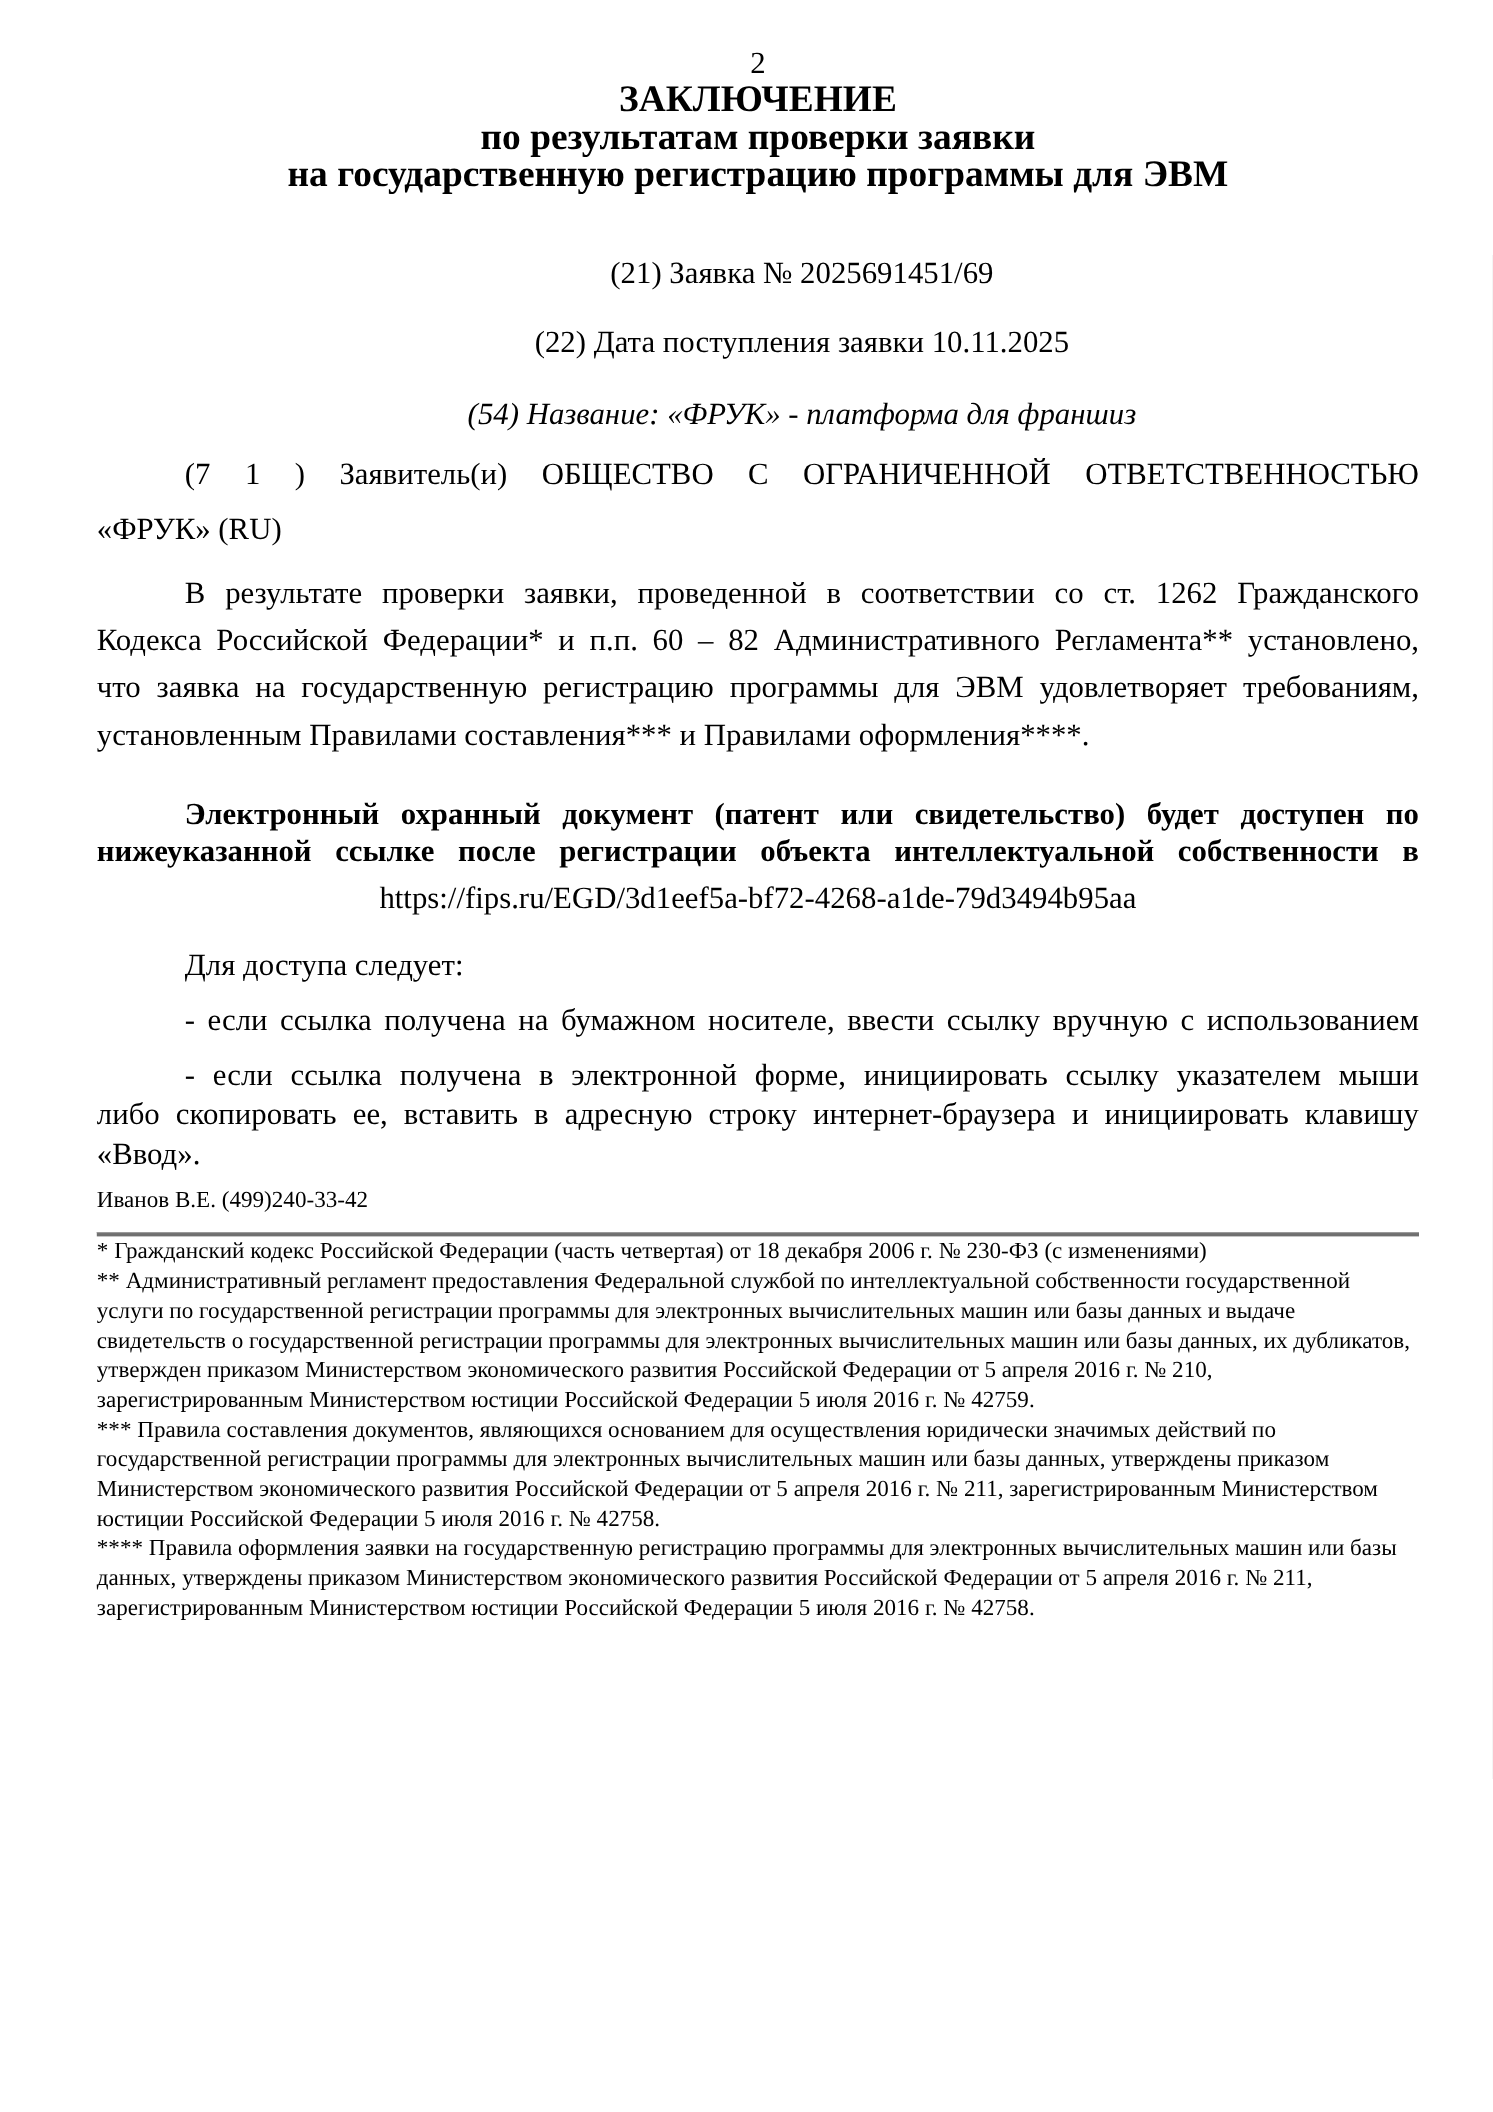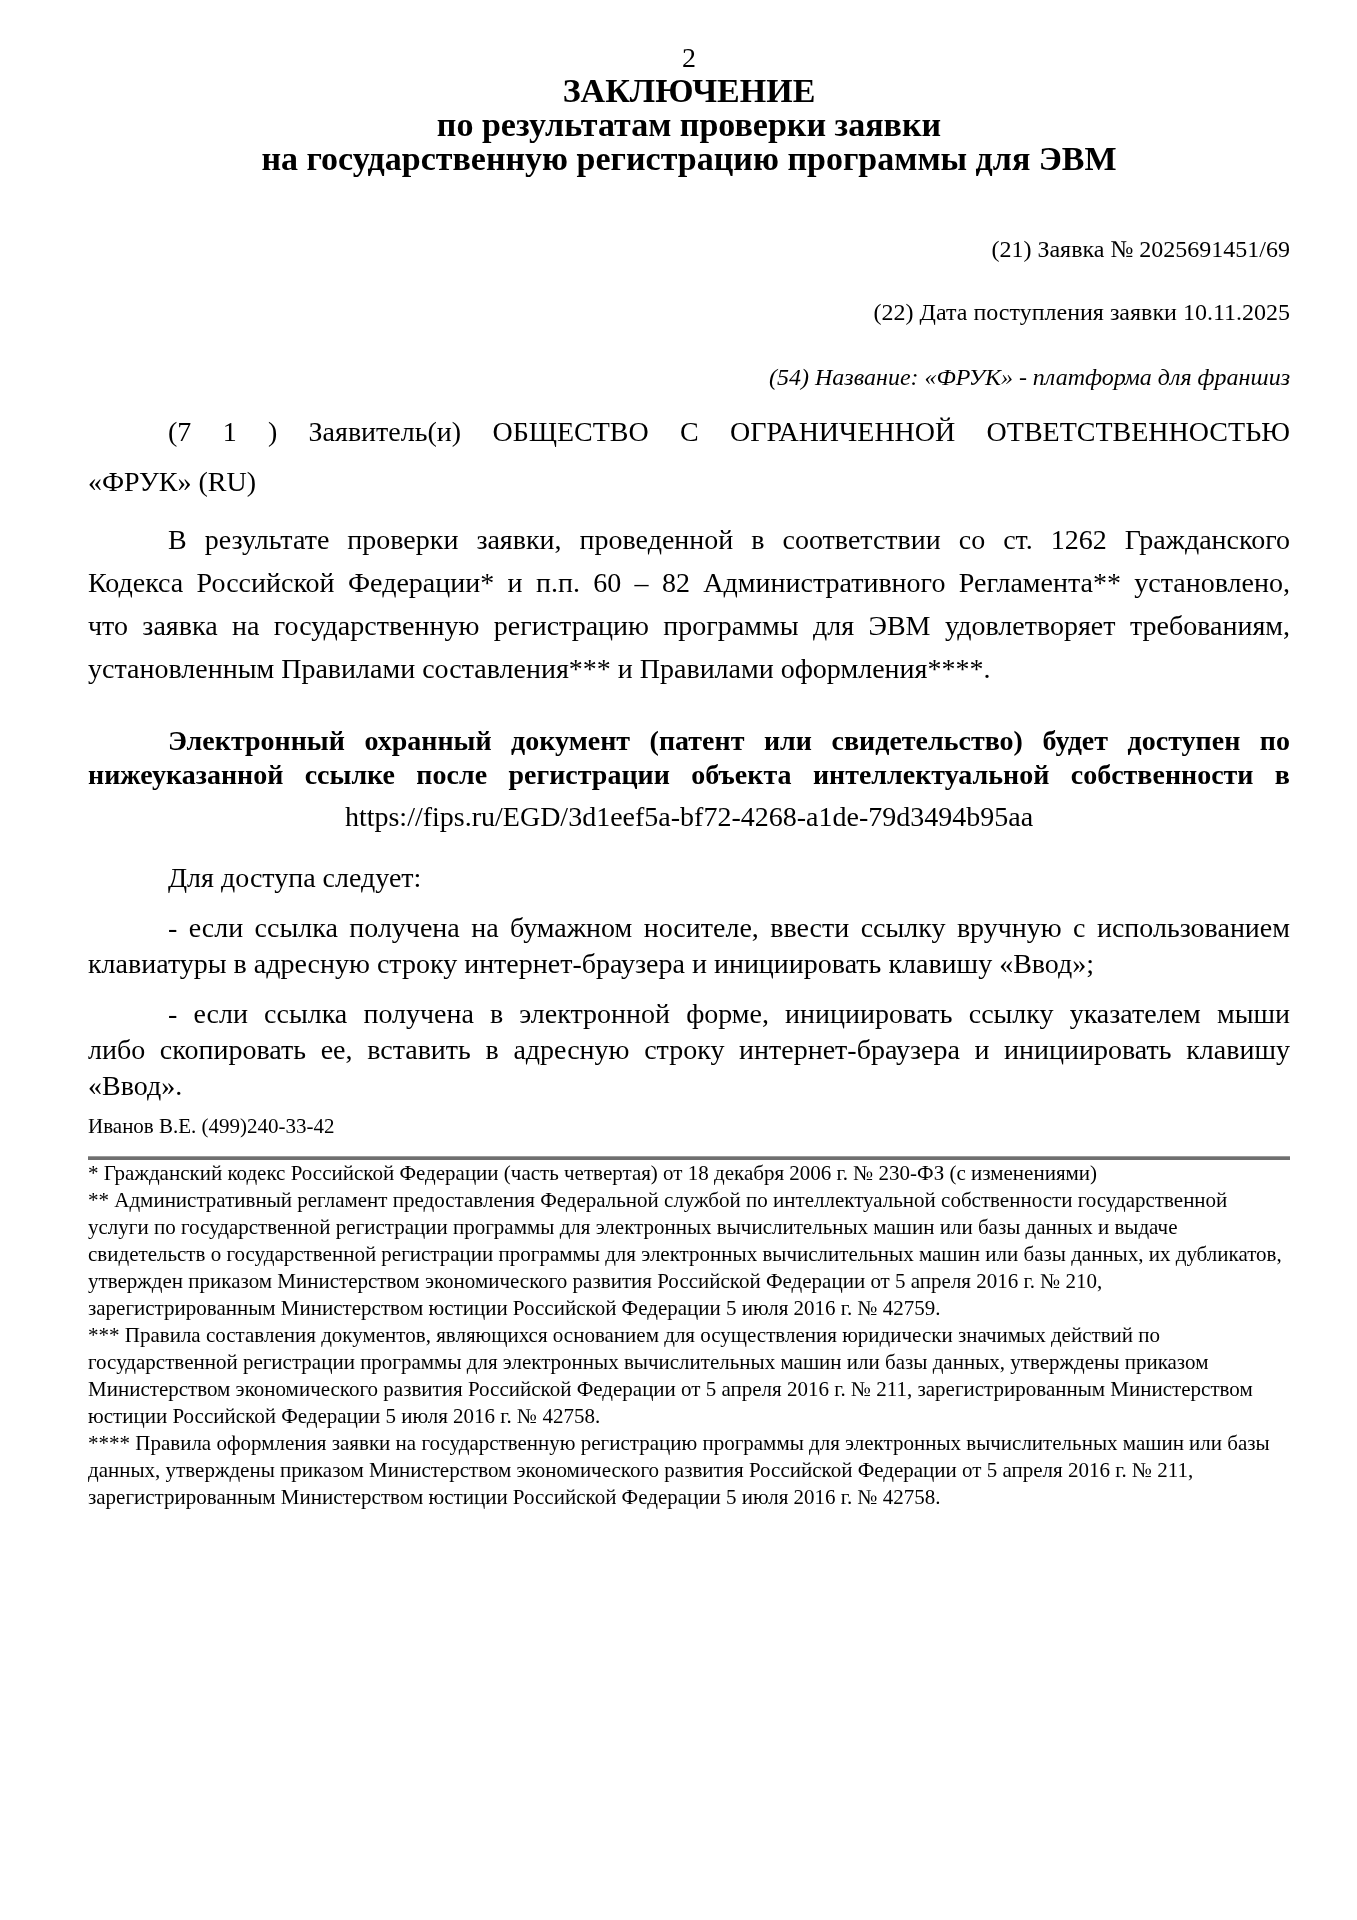--- a/index.html
+++ b/index.html
@@ -33,24 +33,24 @@
     font-weight: bold;
     text-align: right;
   }
   .doc-title {
     font-size: 34px;
     line-height: 34px;
     font-weight: bold;
     text-align: center;
   }
   .field {
-    font-size: 24px;
+    font-size: 28px;
     line-height: 40px;
     padding-left: 80px;
-    text-align: right;
+    text-align: center;
   }
   .f21 { margin-top: 53px; }
   .f22 { margin-top: 23px; }
   .f54 { margin-top: 25px; font-style: italic; }
 
   .para {
     font-size: 28px;
   }
   .para .line {
     text-align: justify;
@@ -142,21 +142,20 @@
       <div class="line ind">Электронный охранный документ (патент или свидетельство) будет доступен по</div>
       <div class="line">нижеуказанной ссылке после регистрации объекта интеллектуальной собственности в</div>
     </div>
 
   <div class="url-line">https://fips.ru/EGD/3d1eef5a-bf72-4268-a1de-79d3494b95aa</div>
 
   <div class="access-intro">Для доступа следует:</div>
 
   <div class="para bullet b1">
       <div class="line ind">- если ссылка получена на бумажном носителе, ввести ссылку вручную с использованием</div>
-      <div class="line end">клавиатуры в адресную строку интернет-браузера и инициировать клавишу «Ввод»;</div>
     </div>
 
   <div class="para bullet b2">
       <div class="line ind">- если ссылка получена в электронной форме, инициировать ссылку указателем мыши</div>
       <div class="line">либо скопировать ее, вставить в адресную строку интернет-браузера и инициировать клавишу</div>
       <div class="line end">«Ввод».</div>
     </div>
 
   <div class="contact">Иванов В.Е. (499)240-33-42</div>
 

